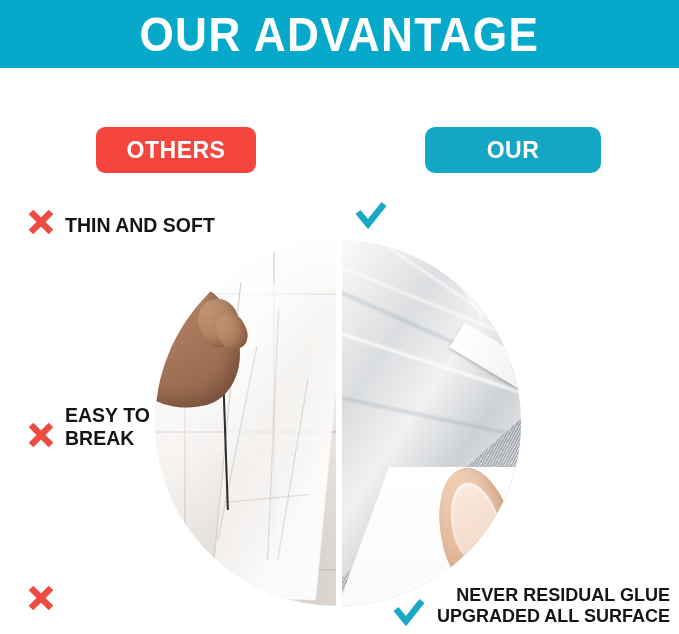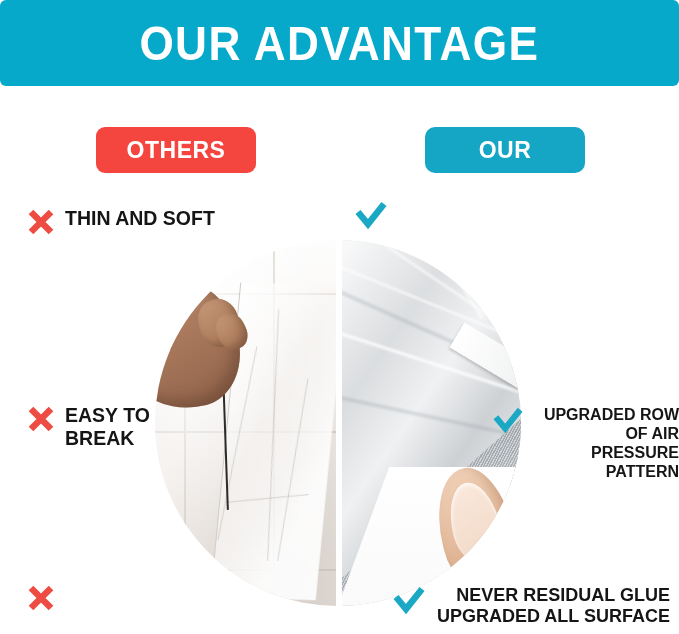--- a/index.html
+++ b/index.html
@@ -6,23 +6,23 @@
   html,body { width:679px; height:634px; }
   body {
     font-family:"Liberation Sans", sans-serif;
     background:#ffffff;
     position:relative;
     overflow:hidden;
   }
 
   
   .banner{
-    position:absolute; left:0; top:0; width:679px; height:86px;
+    position:absolute; left:0; top:0; width:679px; height:68px;
     background:#06a9c9;
-    display:flex; align-items:center; justify-content:center;border-radius:6px;
+    display:flex; align-items:center; justify-content:center;
   }
   .banner-title{
     color:#ffffff;
     font-size:48px;
     font-weight:bold;
     letter-spacing:1.5px;
     transform:scaleX(0.92);
     font-family:"Liberation Sans", sans-serif;
     white-space:nowrap;
   }
@@ -32,21 +32,21 @@
     position:absolute;
     height:46px;
     border-radius:10px;
     display:flex; align-items:center; justify-content:center;
     color:#ffffff;
     font-weight:bold;
     font-size:23px;
     letter-spacing:0.5px;
   }
   .pill-others{ left:96px; top:127px; width:160px; background:#f4463f;border-radius:9px; }
-  .pill-our{ left:425px; top:127px; width:160px; background:#15a6c6; }
+  .pill-our{ left:425px; top:127px; width:176px; background:#15a6c6; }
 
   
   .stage{
     position:absolute; left:0; top:86px; width:679px; height:548px;
   }
 
   
   .circle-wrap{
     position:absolute;
     left:155px; top:154px;
@@ -181,21 +181,21 @@
   
   .seam{
     position:absolute;
     left:336px; top:148px;
     width:6px; height:380px;
     background:#ffffff;
     z-index:5;
   }
 
   
-  .item{ position:absolute; display:flex; align-items:flex-start; z-index:6; }
+  .item{ position:absolute; display:flex; align-items:flex-end; z-index:6; }
   .item-left{ }
   .item-right{ }
 
   .txt{
     font-weight:bold;
     color:#151515;
     line-height:1.18;
     white-space:pre-line;
   }
   .txt-left{ text-align:left; }
@@ -302,28 +302,20 @@
       <path d="M5 5 L25 25 M25 5 L5 25" stroke="#ed4c42" stroke-width="6.5" stroke-linecap="butt"></path>
     </svg>
   </div>
 
   <div class="item item-right" id="i-r1">
     <svg class="icon" width="32" height="30" viewBox="0 0 32 30">
       <path d="M3 12 L13 24 L29 4" stroke="#1ba8c4" stroke-width="6.5" fill="none" stroke-linecap="butt" stroke-linejoin="miter"></path>
     </svg>
   </div>
 
-  <div class="item item-right" id="i-r2">
-    <svg class="icon" width="30" height="28" viewBox="0 0 32 30">
-      <path d="M3 12 L13 24 L29 4" stroke="#1ba8c4" stroke-width="6.5" fill="none" stroke-linecap="butt" stroke-linejoin="miter"></path>
-    </svg>
-    <div class="txt txt-right">UPGRADED ROW
-OF AIR PRESSURE
-PATTERN</div>
-  </div>
 
   <div class="item item-right" id="i-r3">
     <svg class="icon" width="32" height="30" viewBox="0 0 32 30">
       <path d="M3 12 L13 24 L29 4" stroke="#1ba8c4" stroke-width="6.5" fill="none" stroke-linecap="butt" stroke-linejoin="miter"></path>
     </svg>
     <div class="txt txt-right">NEVER RESIDUAL GLUE
 UPGRADED ALL SURFACE</div>
   </div>
 
 </div>

